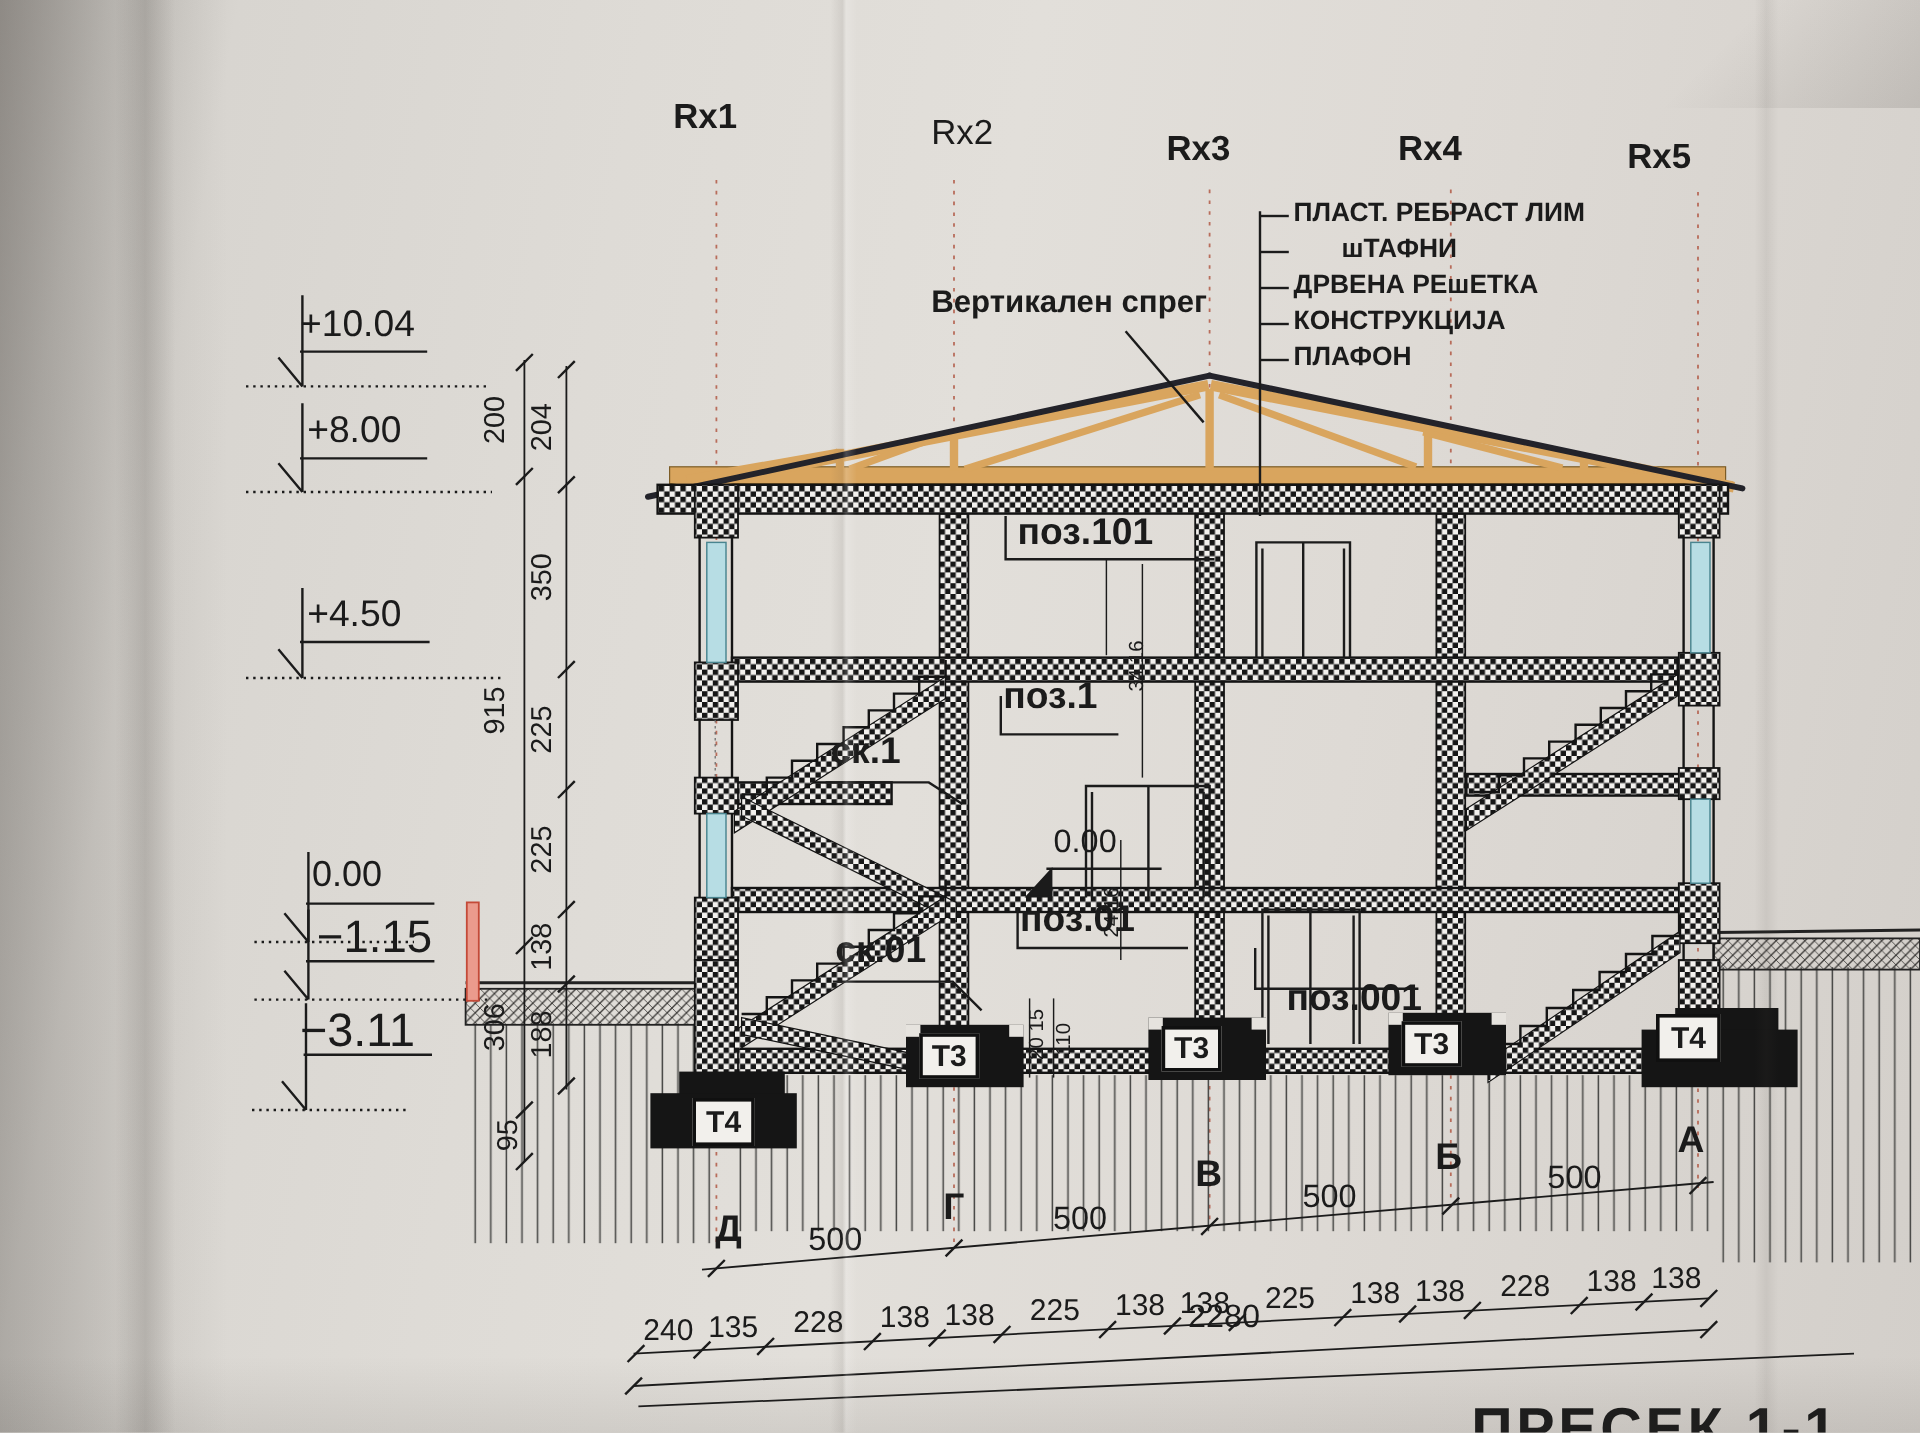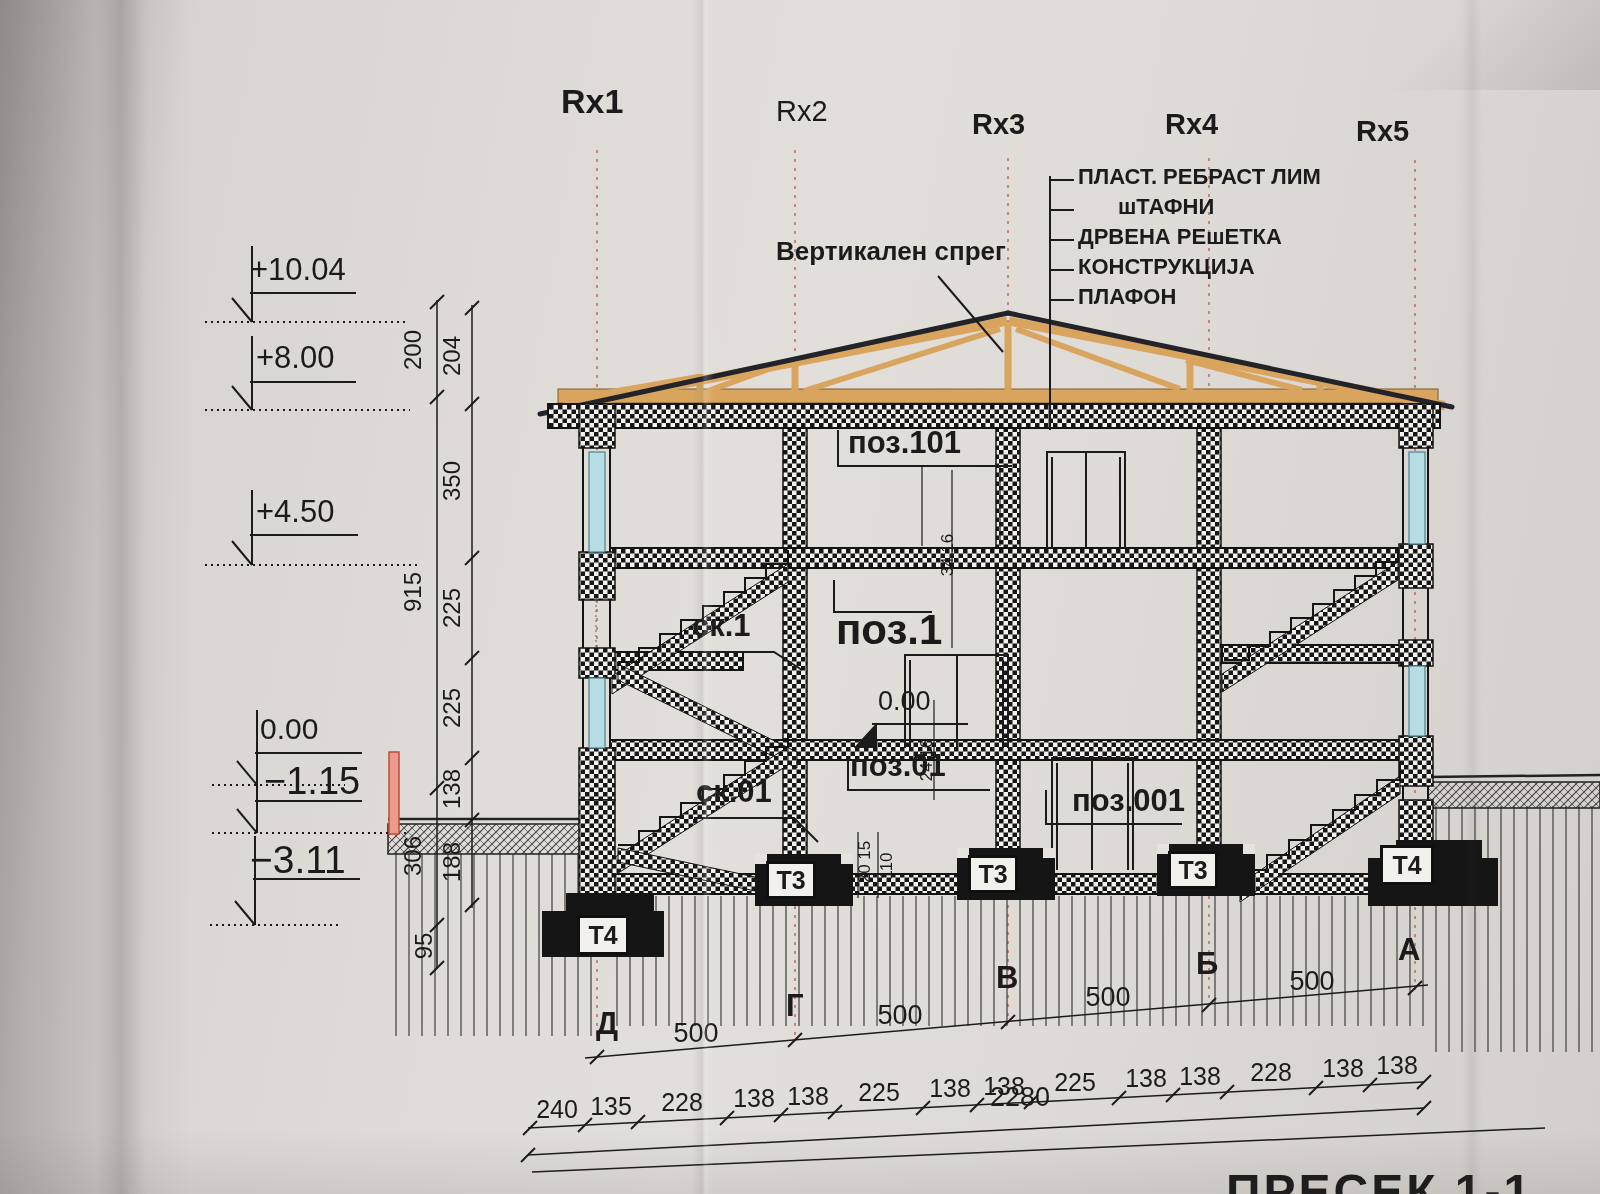--- a/index.html
+++ b/index.html
@@ -248,21 +248,21 @@
           <line x1="465" y1="665" x2="479" y2="651"></line>
       <line x1="465" y1="765" x2="479" y2="751"></line>
           <line x1="465" y1="827" x2="479" y2="813"></line>
       <line x1="465" y1="912" x2="479" y2="898"></line>
     </g>
   </g>
 
   <rect x="389" y="752" width="10" height="82" fill="#eb9b8d" stroke="#c44a38" stroke-width="1.5"></rect>
 </svg>
 
-<span class="lbl" style="left:561px;top:84px;font-size:34px;font-weight:600;">Rx1</span>
+<span class="lbl" style="left:561px;top:84px;font-size:29px;font-weight:600;">Rx1</span>
 <span class="lbl" style="left:776px;top:97px;font-size:29px;font-weight:400;">Rx2</span>
 <span class="lbl" style="left:972px;top:110px;font-size:29px;font-weight:600;">Rx3</span>
 <span class="lbl" style="left:1165px;top:110px;font-size:29px;font-weight:600;">Rx4</span>
 <span class="lbl" style="left:1356px;top:117px;font-size:29px;font-weight:700;">Rx5</span>
 
 <span class="lbl b" style="left:1078px;top:166px;font-size:22px;">ПЛАСТ. РЕБРАСТ ЛИМ</span>
 <span class="lbl b" style="left:1078px;top:196px;font-size:22px;margin-left:40px;">шТАФНИ</span>
 <span class="lbl b" style="left:1078px;top:226px;font-size:22px;">ДРВЕНА РЕшЕТКА</span>
 <span class="lbl b" style="left:1078px;top:256px;font-size:22px;">КОНСТРУКЦИЈА</span>
 <span class="lbl b" style="left:1078px;top:286px;font-size:22px;text-align:center;">ПЛАФОН</span>
@@ -270,23 +270,23 @@
 <span class="lbl b" style="left:776px;top:238px;font-size:26px;">Вертикален спрег</span>
 
 <span class="lbl" style="left:250px;top:254px;font-size:31px;">+10.04</span>
 <span class="lbl" style="left:256px;top:342px;font-size:31px;">+8.00</span>
 <span class="lbl" style="left:256px;top:496px;font-size:31px;">+4.50</span>
 <span class="lbl" style="left:260px;top:714px;font-size:30px;">0.00</span>
 <span class="lbl" style="left:264px;top:762px;font-size:38px;">−1.15</span>
 <span class="lbl" style="left:250px;top:840px;font-size:39px;">−3.11</span>
 
 <span class="lbl b" style="left:848px;top:427px;font-size:31px;">поз.101</span>
-<span class="lbl b" style="left:836px;top:609px;font-size:42px;">поз.1</span>
+<span class="lbl b" style="left:836px;top:564px;font-size:31px;">поз.1</span>
 <span class="lbl b" style="left:850px;top:750px;font-size:31px;text-align:right;">поз.01</span>
-<span class="lbl b" style="left:1048px;top:785px;font-size:31px;padding-left:24px;">поз.001</span>
+<span class="lbl b" style="left:1048px;top:816px;font-size:31px;padding-left:24px;">поз.001</span>
 <span class="lbl b" style="left:692px;top:610px;font-size:31px;">ск.1</span>
 <span class="lbl b" style="left:696px;top:776px;font-size:31px;">ск.01</span>
 <span class="lbl" style="left:878px;top:688px;font-size:27px;">0.00</span>
 
 <div class="fbox" style="left:577px;top:915px;width:46px;height:34px;">
       <span>Т4</span>
     </div>
 <div class="fbox" style="left:766px;top:861px;width:44px;height:32px;">
       <span>Т3</span>
     </div>

